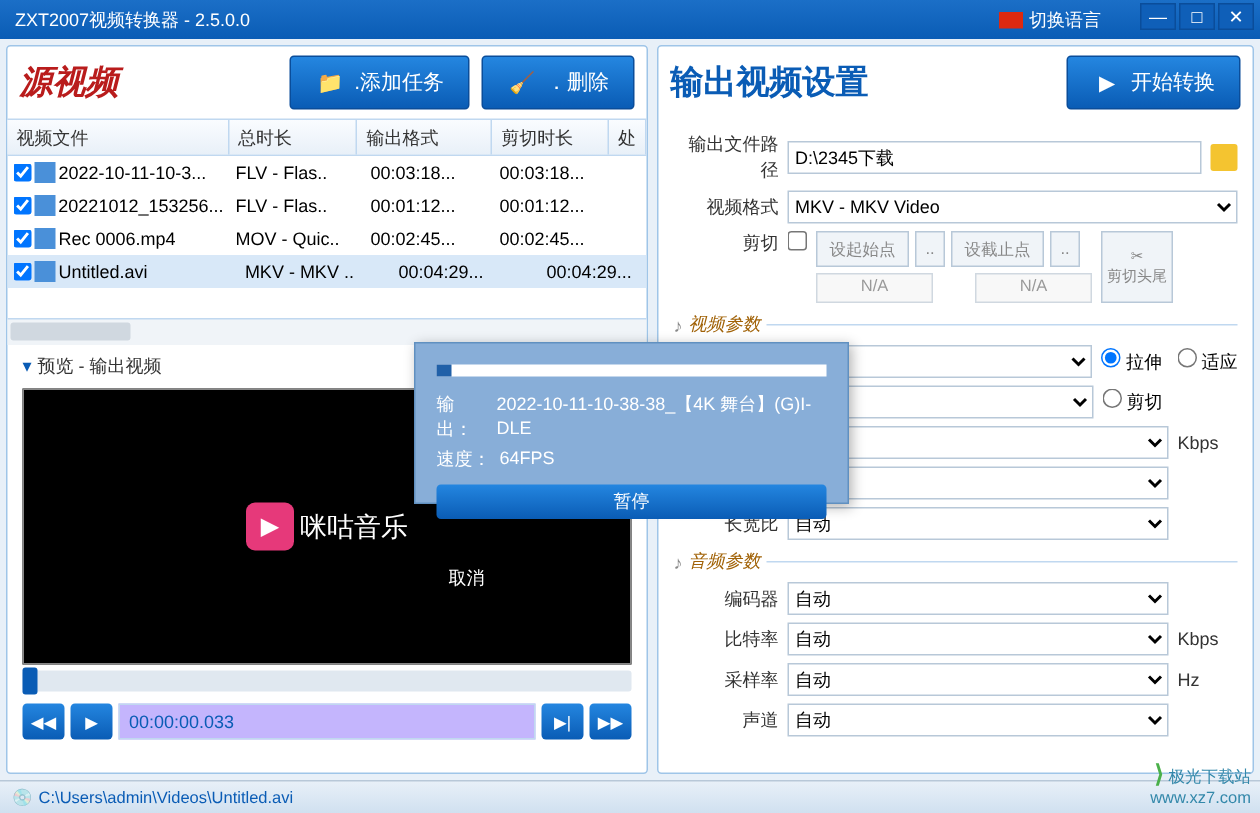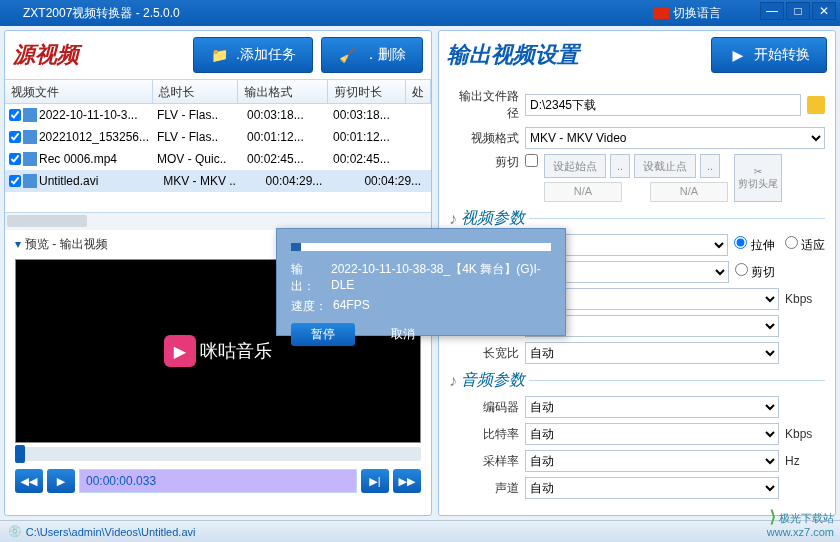--- a/index.html
+++ b/index.html
@@ -1,18 +1,18 @@
 <!DOCTYPE html>
 <html><head>
   <meta charset="utf-8">
   <style>
     * { margin: 0; padding: 0; box-sizing: border-box; font-family: "Microsoft YaHei", Arial, sans-serif; }
     body { width: 840px; height: 542px; background: #e8f0f8; overflow: hidden; position: relative; }
     
-    .titlebar { height: 26px; background: linear-gradient(to bottom, #1b6fc7, #0a5cb5); display: flex; align-items: center; color: #fff; font-size: 12px; padding: 0 19px; justify-content: space-between; }
+    .titlebar { height: 26px; background: linear-gradient(to bottom, #1b6fc7, #0a5cb5); display: flex; align-items: center; color: #fff; font-size: 12px; padding: 0 6px; justify-content: space-between; }
     .titlebar-title { flex: 1; padding-left: 4px; }
     .lang-switch { display: flex; align-items: center; gap: 4px; margin-right: 100px; cursor: pointer; }
     .flag { width: 16px; height: 11px; background: #de2910; display: inline-block; }
     .win-btns { display: flex; gap: 2px; position: absolute; right: 4px; top: 2px; }
     .win-btn { width: 24px; height: 18px; background: #0f5fb8; color: #fff; display: flex; align-items: center; justify-content: center; font-size: 12px; cursor: pointer; border: 1px solid #0a4d9a; }
     
     .content { display: flex; height: calc(100% - 48px); padding: 4px; gap: 6px; }
     .panel { background: #fff; border: 1px solid #9fc5e8; border-radius: 3px; }
     .left-panel { width: 428px; display: flex; flex-direction: column; }
     .right-panel { flex: 1; display: flex; flex-direction: column; }
@@ -48,52 +48,52 @@
     .preview-logo .circ { width: 32px; height: 32px; background: #e6397a; border-radius: 6px; display: inline-flex; align-items: center; justify-content: center; font-size: 16px; }
     
     .slider-row { margin: 4px 10px; height: 14px; background: #e0e8f0; border-radius: 2px; position: relative; }
     .slider-thumb { position: absolute; left: 0; top: -2px; width: 10px; height: 18px; background: #0a5cb5; border-radius: 2px; }
     
     .player-bar { margin: 4px 10px 8px; display: flex; gap: 4px; align-items: center; }
     .pbtn { width: 28px; height: 24px; background: linear-gradient(to bottom, #2486e0, #0a5cb5); color: #fff; border: none; border-radius: 3px; cursor: pointer; font-size: 11px; }
     .time-box { flex: 1; height: 24px; background: #c4b5fd; border: 1px solid #c0d8f0; font-size: 12px; padding: 4px 6px; color: #0a5cb5; }
     
     .right-header { display: flex; align-items: center; padding: 6px 8px; }
-    .right-title { font-size: 22px; font-style: italic; color: #0a5cb5; font-weight: bold; flex: 1; }
+    .right-title { font-size: 22px; color: #0a5cb5; font-weight: bold; flex: 1; }
     
     .form { padding: 4px 10px; font-size: 12px; }
     .form-row { display: flex; align-items: center; margin: 5px 0; gap: 6px; }
     .form-label { width: 70px; text-align: right; color: #333; }
     .form-input { flex: 1; height: 22px; border: 1px solid #b8c8d8; padding: 2px 4px; font-size: 12px; background: #fff; }
     .form-select { flex: 1; height: 22px; border: 1px solid #b8c8d8; font-size: 12px; background: #fff; }
     .browse-icon { width: 18px; height: 18px; background: #f4c430; border-radius: 2px; cursor: pointer; }
     
     .small-btn { height: 24px; padding: 0 8px; border: 1px solid #b8c8d8; background: #f0f4f8; font-size: 11px; color: #888; cursor: pointer; }
     .dots-btn { width: 20px; height: 24px; border: 1px solid #b8c8d8; background: #f0f4f8; font-size: 11px; color: #888; cursor: pointer; }
     .cut-btn { width: 48px; height: 48px; border: 1px solid #b8c8d8; background: #f0f4f8; font-size: 10px; color: #888; display: flex; flex-direction: column; align-items: center; justify-content: center; cursor: pointer; }
     .na-box { width: 78px; height: 20px; border: 1px solid #d0d8e0; background: #f8f8f8; text-align: center; font-size: 11px; color: #999; padding: 2px; }
     
-    .section-title { font-size: 16px; color: #0369a1; margin: 6px 0 2px; font-style: italic; display: flex; align-items: center; gap: 4px; }
+    .section-title { font-size: 12px; color: #a16207; margin: 6px 0 2px; font-style: italic; display: flex; align-items: center; gap: 4px; }
     .section-title::before { content: "♪"; color: #888; }
     .section-title::after { content: ""; flex: 1; height: 1px; background: #c0d8f0; }
     
     .radio-row { display: flex; gap: 10px; align-items: center; }
     .unit { font-size: 12px; color: #333; width: 40px; }
     
     .statusbar { height: 22px; background: linear-gradient(to bottom, #e8f0f8, #d0e0f0); display: flex; align-items: center; padding: 0 8px; font-size: 11px; color: #0a5cb5; border-top: 1px solid #b8c8d8; }
     .statusbar .icon { margin-right: 4px; }
     
     .watermark { position: absolute; right: 6px; bottom: 4px; font-size: 11px; color: #38a; text-align: right; }
     .watermark .logo-part { color: #4ab04a; font-size: 16px; font-weight: bold; }
     
     .progress-dialog { position: absolute; left: 276px; top: 228px; width: 290px; height: 108px; background: #88aed8; border: 1px solid #6090c0; box-shadow: 2px 2px 8px rgba(0,0,0,0.3); padding: 14px; color: #fff; font-size: 12px; }
     .progress-bar { height: 8px; background: #fff; margin-bottom: 10px; position: relative; }
     .progress-bar::after { content: ""; position: absolute; left: 0; top: 0; width: 4%; height: 100%; background: #2060a8; }
     .prog-row { margin: 3px 0; display: flex; gap: 6px; }
-    .prog-btns { display: flex; gap: 28px; margin-top: 8px; }
+    .prog-btns { display: flex; gap: 28px; justify-content: center; margin-top: 8px; flex-direction: column; }
     .prog-btn { padding: 3px 20px; background: linear-gradient(to bottom, #2486e0, #0a5cb5); color: #fff; border: none; border-radius: 3px; cursor: pointer; font-size: 12px; }
     .prog-link { color: #fff; cursor: pointer; padding: 3px 8px; }
   </style>
 </head>
 <body>
 
 <div class="titlebar">
   <span class="titlebar-title">ZXT2007视频转换器 - 2.5.0.0</span>
   <div class="lang-switch">
     <span class="flag"></span>

